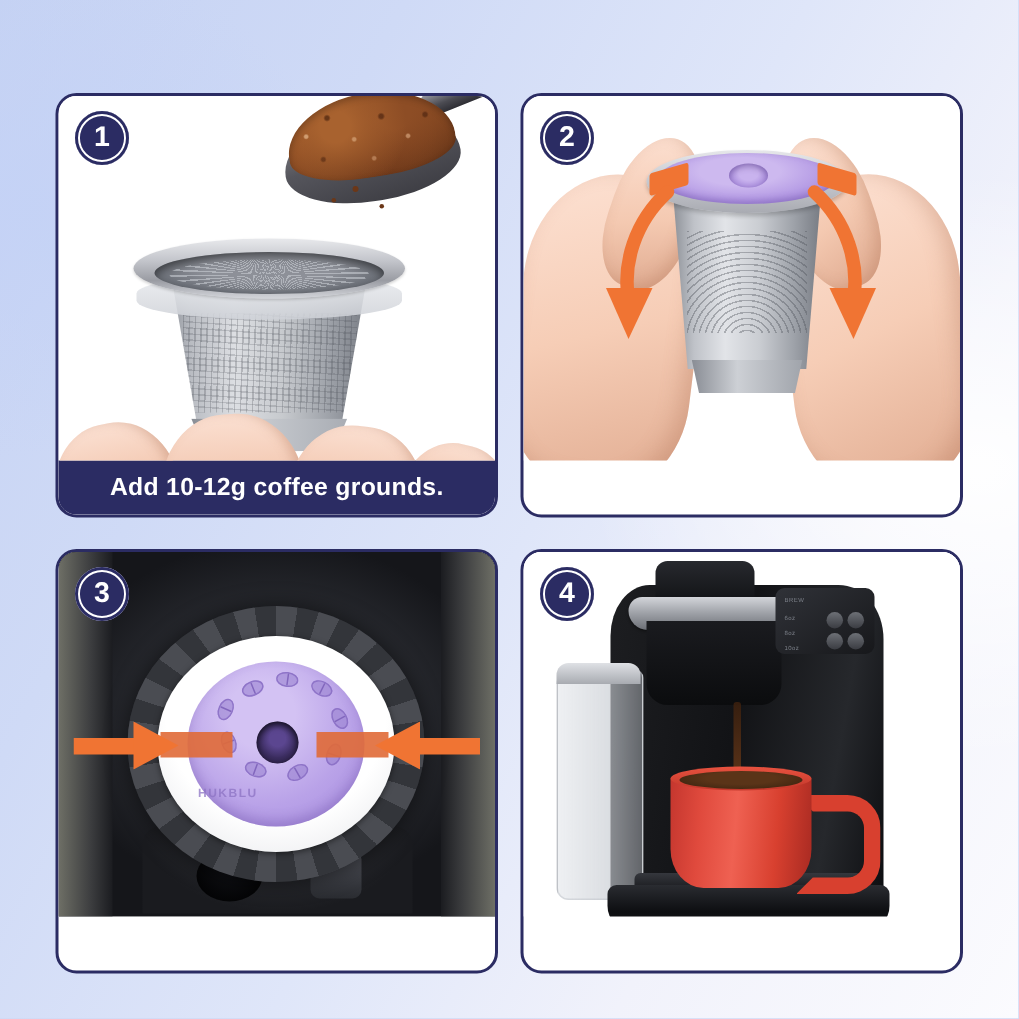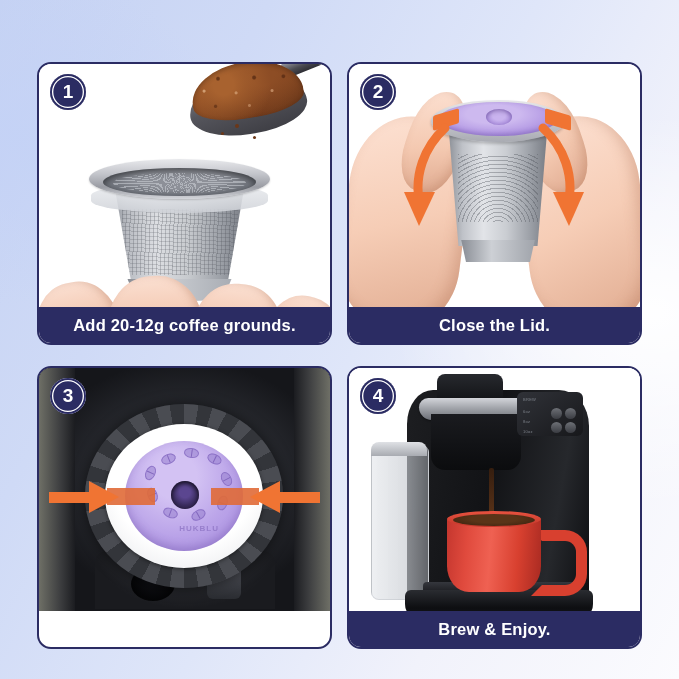--- a/index.html
+++ b/index.html
@@ -276,21 +276,21 @@
   .bean{
     position:absolute;width:15px;height:10px;border-radius:50%;
     background:rgba(150,125,205,.55);
     box-shadow:inset 0 0 0 1px rgba(135,108,195,.8);
   }
   .bean:after{
     content:"";position:absolute;left:50%;top:1px;width:1.4px;height:8px;
     background:rgba(125,98,185,.9);transform:translateX(-50%);border-radius:1px;
   }
   .p3-brand{
-    position:absolute;left:110px;top:156px;width:70px;text-align:right;
+    position:absolute;left:93px;top:156px;width:70px;text-align:left;
     font-size:8px;letter-spacing:1px;color:rgba(140,115,195,.75);font-weight:bold;
   }
   .p3-oband{
     position:absolute;top:120px;height:17px;background:#e06a37;opacity:.9;z-index:5;
   }
   .p3-oband.l{left:68px;width:48px;}
   .p3-oband.r{left:172px;width:48px;}
   .p3-arrow{position:absolute;top:113px;z-index:9;}
   .p3-bottom{
     position:absolute;left:56px;bottom:2px;width:180px;height:58px;
@@ -410,21 +410,21 @@
 
       <div class="hand1">
         <div class="finger f-a"></div>
         <div class="finger f-b"></div>
         <div class="finger f-c"></div>
         <div class="finger f-d"></div>
       </div>
 
       <div class="badge">1</div>
     </div>
-    <div class="caption">Add 20-12g coffee grounds.</div>
+    <div class="caption">Add 10-12g coffee grounds.</div>
   </div>
 
   <div class="panel" id="p2">
     <div class="stage">
 
       <div class="p2hand left"></div>
       <div class="p2hand right"></div>
       <div class="p2thumb left"></div>
       <div class="p2thumb right"></div>
 
@@ -444,21 +444,20 @@
         <path d="M44 6 C 22 26, 14 54, 18 78" stroke="#f07433" stroke-width="9" fill="none" stroke-linecap="round"></path>
         <polygon points="18,104 3,70 34,70" fill="#f07433"></polygon>
       </svg>
       <svg class="arrowcurve" style="left:168px;top:58px;" width="70" height="110" viewBox="0 0 70 110">
         <path d="M26 6 C 48 26, 56 54, 52 78" stroke="#f07433" stroke-width="9" fill="none" stroke-linecap="round"></path>
         <polygon points="52,104 36,70 67,70" fill="#f07433"></polygon>
       </svg>
 
       <div class="badge">2</div>
     </div>
-    <div class="caption">Close the Lid.</div>
   </div>
 
   <div class="panel" id="p3">
     <div class="stage">
       <div class="p3bg"></div>
       <div class="p3-sidebar l"></div>
       <div class="p3-sidebar r"></div>
       <div class="p3-bottom"></div>
       <div class="p3-hole2"></div>
       <div class="p3-chip"></div>
@@ -524,16 +523,15 @@
       <div class="mug-handle"></div>
       <div class="mug"></div>
       <div class="mug-top"></div>
       <div class="mug-coffee"></div>
 
       <div class="kg-drip"></div>
       <div class="kg-base"></div>
 
       <div class="badge">4</div>
     </div>
-    <div class="caption">Brew &amp; Enjoy.</div>
   </div>
 
 </div>
 
 </body></html>

